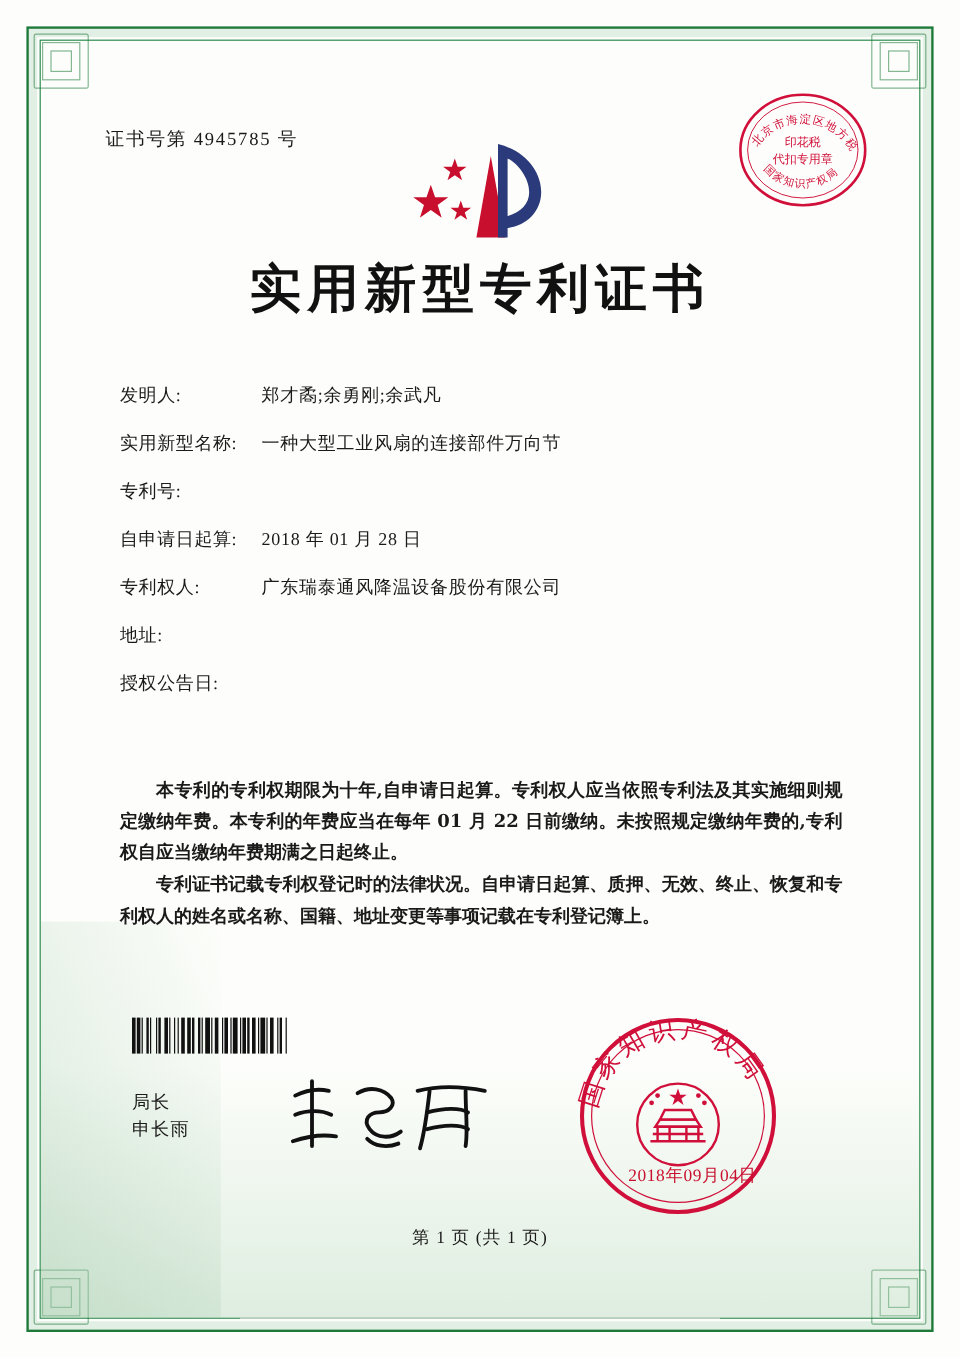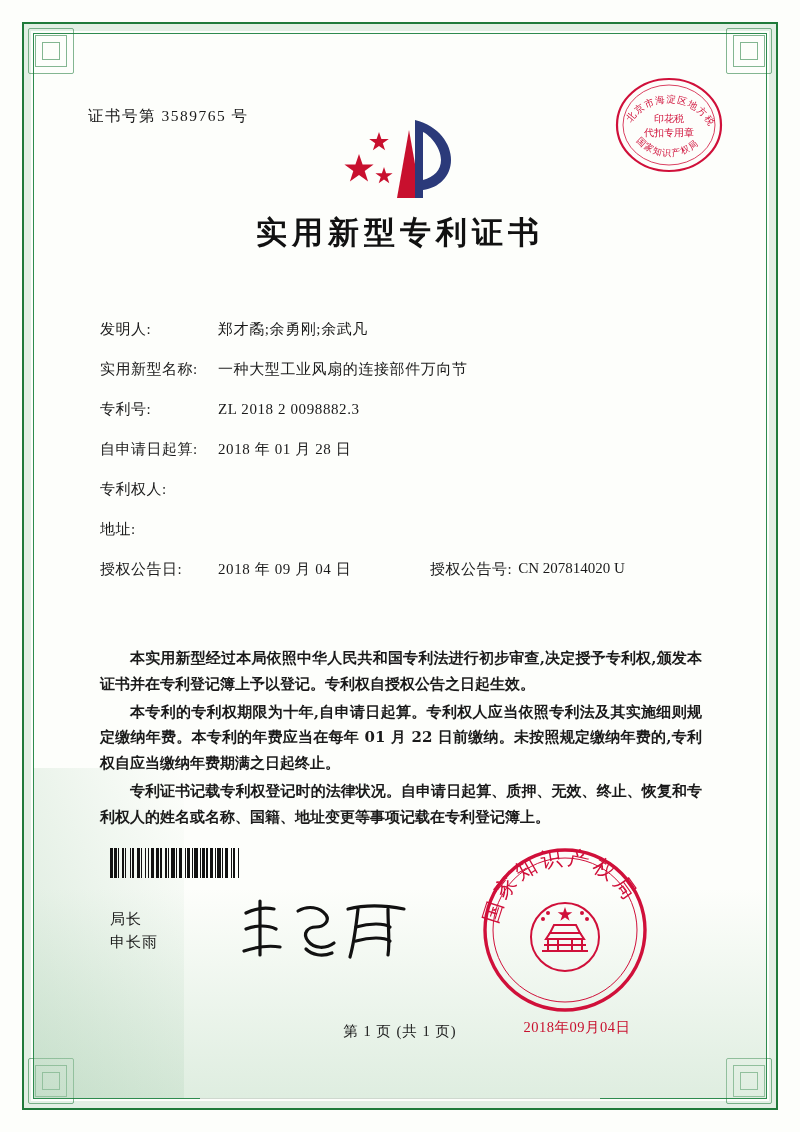--- a/index.html
+++ b/index.html
@@ -108,21 +108,21 @@
   .seal-top {
     position: absolute;
     right: 76px; top: 70px;
     width: 110px; height: 110px;
   }
 
   .title {
     position: absolute;
     left: 0; right: 0; top: 212px;
     text-align: center;
-    font-size: 31px;
+    font-size: 43px;
     font-weight: bold;
     letter-spacing: 5px;
     color: #111;
     font-family: "DejaVu Serif", "Liberation Serif", serif;
   }
 
   
   .fields {
     position: absolute;
     left: 100px; top: 320px;
@@ -210,21 +210,21 @@
     width: 180px; height: 70px;
   }
 
   .seal-bottom {
     position: absolute;
     left: 480px; top: 845px;
     width: 170px; height: 170px;
   }
   .seal-date {
     position: absolute;
-    left: 492px; top: 1018px;
+    left: 492px; top: 970px;
     width: 170px;
     text-align: center;
     font-size: 14.5px;
     color: #c8102e;
     letter-spacing: 0.5px;
     white-space: nowrap;
   }
 
   .page-no {
     position: absolute;
@@ -267,21 +267,21 @@
     </div>
   <div class="corner c-br">
       <i class="a"></i>
       <i class="b"></i>
       <i class="c"></i>
     </div>
 
   <div class="bottom-tint"></div>
   <div class="left-tint"></div>
 
-  <div class="cert-no">证书号第 3589765 号</div>
+  <div class="cert-no">证书号第 4945785 号</div>
 
   <div class="logo">
     <svg viewBox="0 0 130 92" width="130" height="92" aria-hidden="true">
 
       <g fill="#c8102e">
         <polygon points="24,44 27.6,54.4 38.6,54.4 29.7,60.9 33.1,71.4 24,64.9 14.9,71.4 18.3,60.9 9.4,54.4 20.4,54.4"></polygon>
         <polygon points="44,22 46.4,29 53.8,29 47.8,33.3 50.1,40.3 44,36 37.9,40.3 40.2,33.3 34.2,29 41.6,29"></polygon>
         <polygon points="49,57 51.1,63.2 57.6,63.2 52.3,67 54.3,73.2 49,69.4 43.7,73.2 45.7,67 40.4,63.2 46.9,63.2"></polygon>
       </g>
 
@@ -317,50 +317,44 @@
       <span class="fvalue">郑才矞;余勇刚;余武凡</span>
     </div>
 
     <div class="frow">
       <span class="flabel">实用新型名称:</span>
       <span class="fvalue">一种大型工业风扇的连接部件万向节</span>
     </div>
 
     <div class="frow">
       <span class="flabel spread">专利号:</span>
-      <span class="fvalue">ZL 2018 2 0098882.3</span>
     </div>
 
     <div class="frow">
       <span class="flabel">自申请日起算:</span>
       <span class="fvalue">2018 年 01 月 28 日</span>
     </div>
 
     <div class="frow">
       <span class="flabel spread">专利权人:</span>
+      <span class="fvalue">广东瑞泰通风降温设备股份有限公司</span>
     </div>
 
     <div class="frow">
       <span class="flabel spread">地址:</span>
     </div>
 
     <div class="grant-row">
       <div class="grant-left">
         <span class="flabel">授权公告日:</span>
-        <span class="fvalue">2018 年 09 月 04 日</span>
       </div>
-      <div class="grant-right">
-        <span class="glabel">授权公告号:</span>
-        <span>CN 207814020 U</span>
-      </div>
     </div>
   </div>
 
   <div class="body-text">
-    <p>本实用新型经过本局依照中华人民共和国专利法进行初步审查,决定授予专利权,颁发本证书并在专利登记簿上予以登记。专利权自授权公告之日起生效。</p>
     <p>本专利的专利权期限为十年,自申请日起算。专利权人应当依照专利法及其实施细则规定缴纳年费。本专利的年费应当在每年 01 月 22 日前缴纳。未按照规定缴纳年费的,专利权自应当缴纳年费期满之日起终止。</p>
     <p>专利证书记载专利权登记时的法律状况。自申请日起算、质押、无效、终止、恢复和专利权人的姓名或名称、国籍、地址变更等事项记载在专利登记簿上。</p>
   </div>
 
   <div class="barcode" id="barcode">
       <i style="width: 3.3px; background: rgb(17, 17, 17);"></i>
       <i style="width: 1.1px; background: transparent;"></i>
       <i style="width: 2.2px; background: rgb(17, 17, 17);"></i>
       <i style="width: 1.1px; background: transparent;"></i>
       <i style="width: 1.1px; background: rgb(17, 17, 17);"></i>

